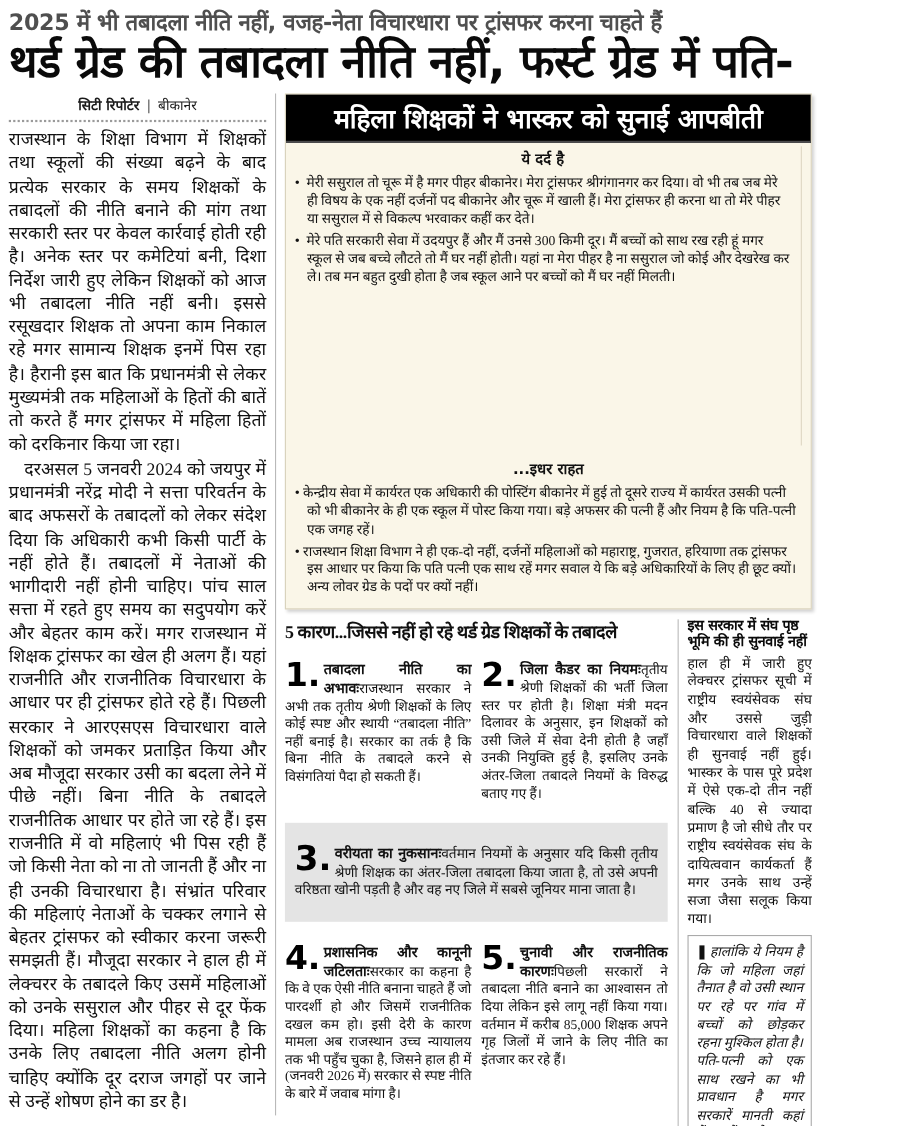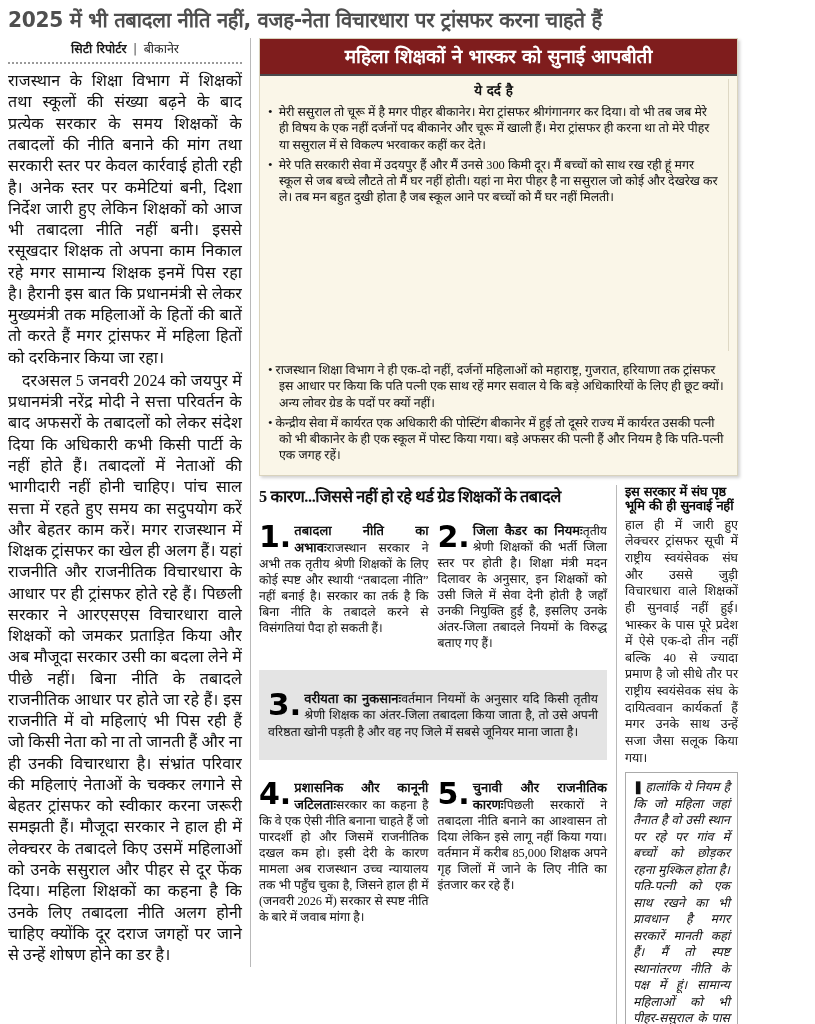--- a/index.html
+++ b/index.html
@@ -76,26 +76,26 @@
 
   
   .panel{
     background:#faf6e8;
     border:1px solid #d9d3bd;
     box-shadow:2px 2px 3px rgba(0,0,0,0.18);
     box-sizing:border-box;
     margin-bottom:9px;
   }
   .panel-banner{
-    background:#7f1d1d;
+    background:#000000;
     color:#ffffff;
     text-align:center;
     font-family:"DejaVu Sans","Liberation Sans",sans-serif;
     font-weight:bold;
-    font-size:19px;
+    font-size:24px;
     letter-spacing:-0.2px;
     padding:4px 6px 5px 6px;
     border-bottom:2px solid #4a4a4c;
   }
   .panel-cols{display:flex;padding:3px 8px 8px 8px;gap:10px;flex-direction:column;}
   .panel-col{flex:1;}
   .panel-col.left-c{flex:0 0 272px;border-right:1px solid #ded8c4;padding-right:9px;}
   .panel-subhead{
     font-family:"DejaVu Sans","Liberation Sans",sans-serif;
     font-weight:bold;font-size:13.5px;color:#111;
@@ -170,20 +170,21 @@
   .quote-attr .nm{font-weight:bold;font-size:14px;}
   .quote-attr .role{font-size:10.5px;font-weight:bold;}
 </style>
 </head>
 <body>
 
 <div class="page">
 
   <div class="kicker">2025 में भी तबादला नीति नहीं, वजह-नेता विचारधारा पर ट्रांसफर करना चाहते हैं</div>
   <div class="main-head">
+    <span class="l1">थर्ड ग्रेड की तबादला नीति नहीं, फर्स्ट ग्रेड में पति-</span>
   </div>
 
   <div class="body-wrap">
 
     <div class="col-left">
       <div class="byline">
         <span>सिटी रिपोर्टर</span>
         <span class="sep">|</span>
         <span class="place">बीकानेर</span>
       </div>
@@ -196,22 +197,23 @@
 
       <div class="panel">
         <div class="panel-banner">महिला शिक्षकों ने भास्कर को सुनाई आपबीती</div>
         <div class="panel-cols">
           <div class="panel-col left-c">
             <div class="panel-subhead">ये दर्द है</div>
             <p class="bullet-p"><span class="bl">•</span> <span>मेरी ससुराल तो चूरू में है मगर पीहर बीकानेर। मेरा ट्रांसफर श्रीगंगानगर कर दिया। वो भी तब जब मेरे ही विषय के एक नहीं दर्जनों पद बीकानेर और चूरू में खाली हैं। मेरा ट्रांसफर ही करना था तो मेरे पीहर या ससुराल में से विकल्प भरवाकर कहीं कर देते।</span></p>
             <p class="bullet-p"><span class="bl">•</span> <span>मेरे पति सरकारी सेवा में उदयपुर हैं और मैं उनसे 300 किमी दूर। मैं बच्चों को साथ रख रही हूं मगर स्कूल से जब बच्चे लौटते तो मैं घर नहीं होती। यहां ना मेरा पीहर है ना ससुराल जो कोई और देखरेख कर ले। तब मन बहुत दुखी होता है जब स्कूल आने पर बच्चों को मैं घर नहीं मिलती।</span></p>
           </div>
           <div class="panel-col">
+            <div class="panel-subhead right-c">...इधर राहत</div>
+            <p class="bullet-p"><span class="bl">•</span><span>केन्द्रीय सेवा में कार्यरत एक अधिकारी की पोस्टिंग बीकानेर में हुई तो दूसरे राज्य में कार्यरत उसकी पत्नी को भी बीकानेर के ही एक स्कूल में पोस्ट किया गया। बड़े अफसर की पत्नी हैं और नियम है कि पति-पत्नी एक जगह रहें।</span></p>
             <p class="bullet-p"><span class="bl">•</span><span>राजस्थान शिक्षा विभाग ने ही एक-दो नहीं, दर्जनों महिलाओं को महाराष्ट्र, गुजरात, हरियाणा तक ट्रांसफर इस आधार पर किया कि पति पत्नी एक साथ रहें मगर सवाल ये कि बड़े अधिकारियों के लिए ही छूट क्यों। अन्य लोवर ग्रेड के पदों पर क्यों नहीं।</span></p>
-            <p class="bullet-p"><span class="bl">•</span><span>केन्द्रीय सेवा में कार्यरत एक अधिकारी की पोस्टिंग बीकानेर में हुई तो दूसरे राज्य में कार्यरत उसकी पत्नी को भी बीकानेर के ही एक स्कूल में पोस्ट किया गया। बड़े अफसर की पत्नी हैं और नियम है कि पति-पत्नी एक जगह रहें।</span></p>
           </div>
         </div>
       </div>
 
       <div class="lower">
 
         <div class="reasons">
           <div class="reasons-title">5 कारण...जिससे नहीं हो रहे थर्ड ग्रेड शिक्षकों के तबादले</div>
 
           <div class="reason-row">

